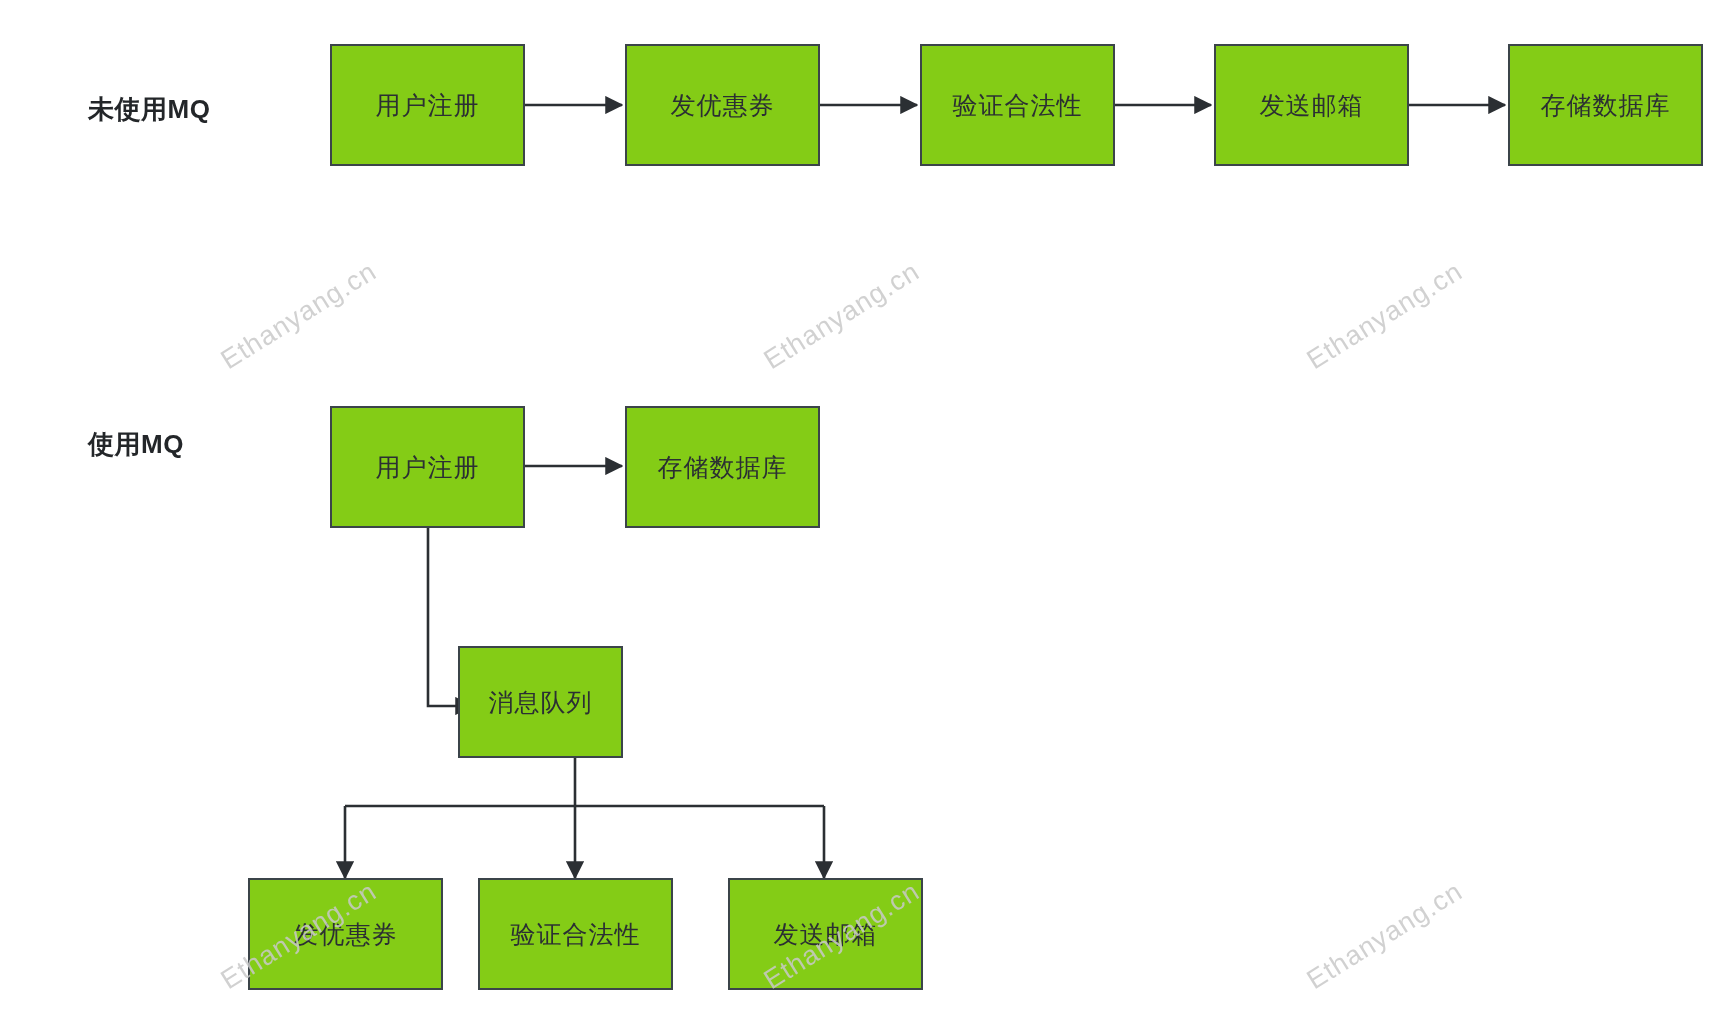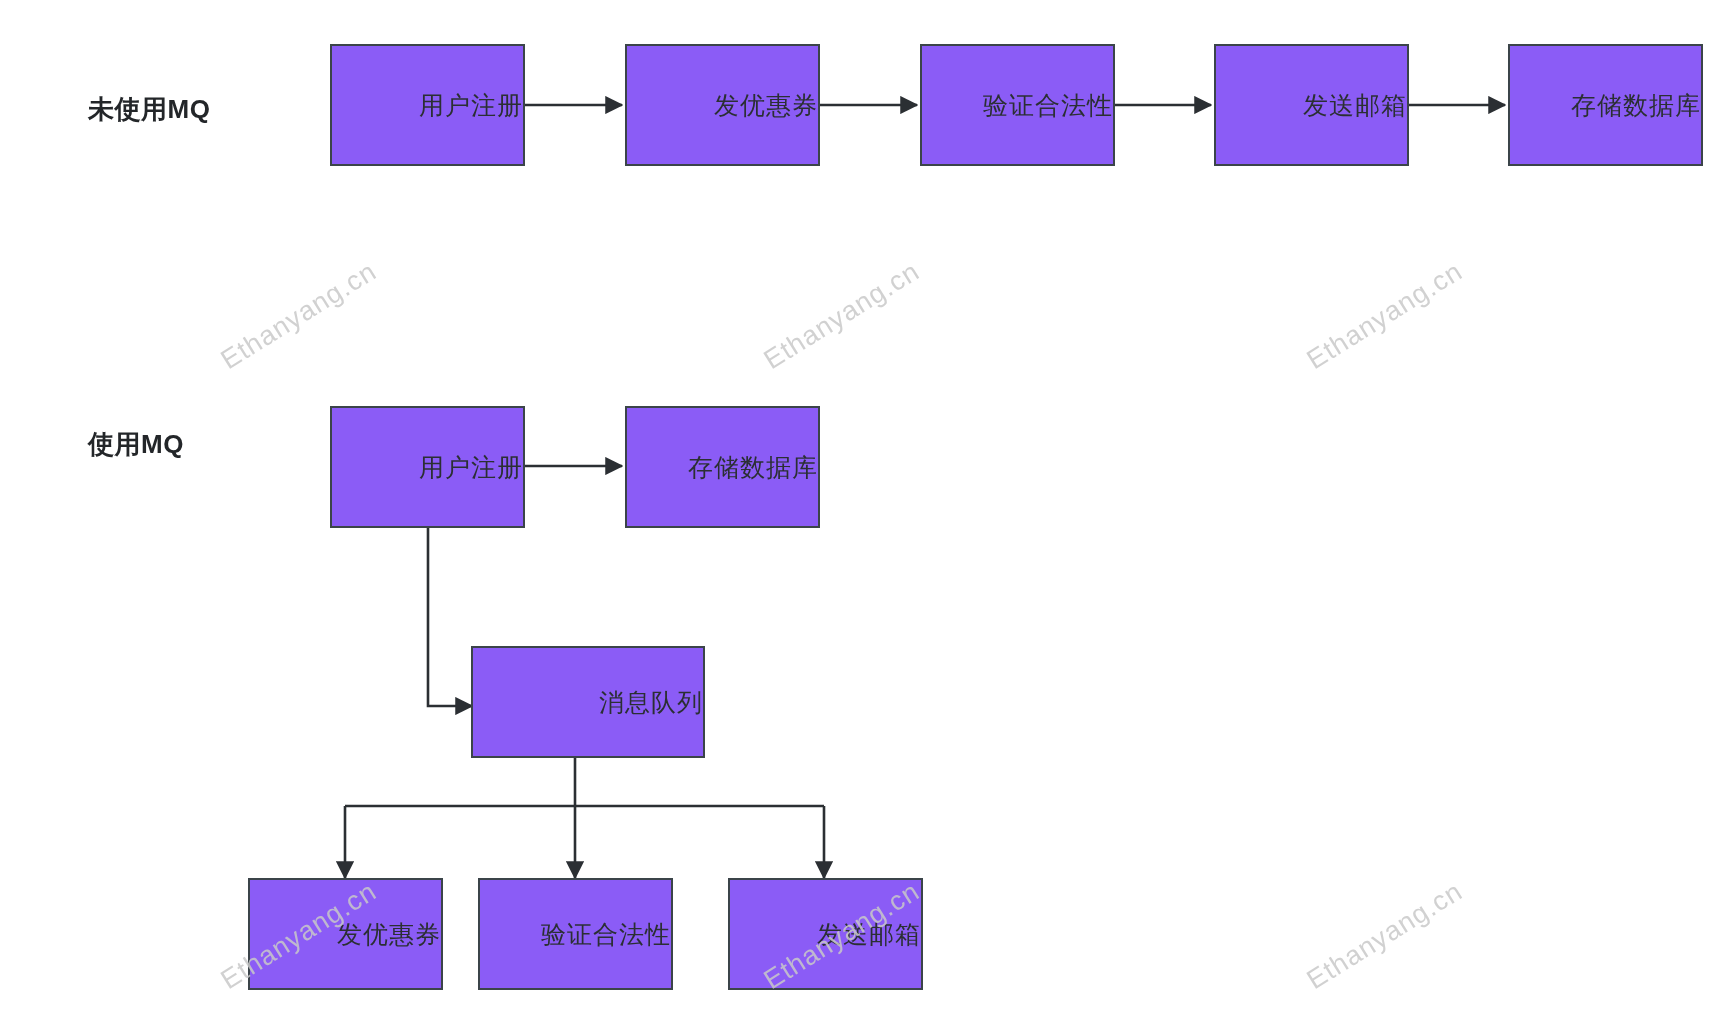--- a/index.html
+++ b/index.html
@@ -48,25 +48,25 @@
     color: #232629;
     letter-spacing: .5px;
     white-space: nowrap;
     z-index: 3;
   }
 
   
   .node {
     position: absolute;
     box-sizing: border-box;
-    background: #8b5cf6;
+    background: #84cc16;
     border: 2.4px solid #3b4449;
     display: flex;
     align-items: center;
-    justify-content: flex-end;
+    justify-content: center;
     z-index: 4;
   }
   .node span {
     font-size: 25px;
     color: #2b2f33;
     letter-spacing: 1px;
     line-height: 1;
   }
 
   
@@ -138,21 +138,21 @@
   </div>
 
   <div class="node" style="left:330px; top:406px; width:195px; height:122px;">
     <span>用户注册</span>
   </div>
 
   <div class="node" style="left:625px; top:406px; width:195px; height:122px;">
     <span>存储数据库</span>
   </div>
 
-  <div class="node" style="left:471px; top:646px; width:234px; height:112px;">
+  <div class="node" style="left:458px; top:646px; width:165px; height:112px;">
     <span>消息队列</span>
   </div>
 
   <div class="node" style="left:248px; top:878px; width:195px; height:112px;">
     <span>发优惠券</span>
   </div>
 
   <div class="node" style="left:478px; top:878px; width:195px; height:112px;">
     <span>验证合法性</span>
   </div>

